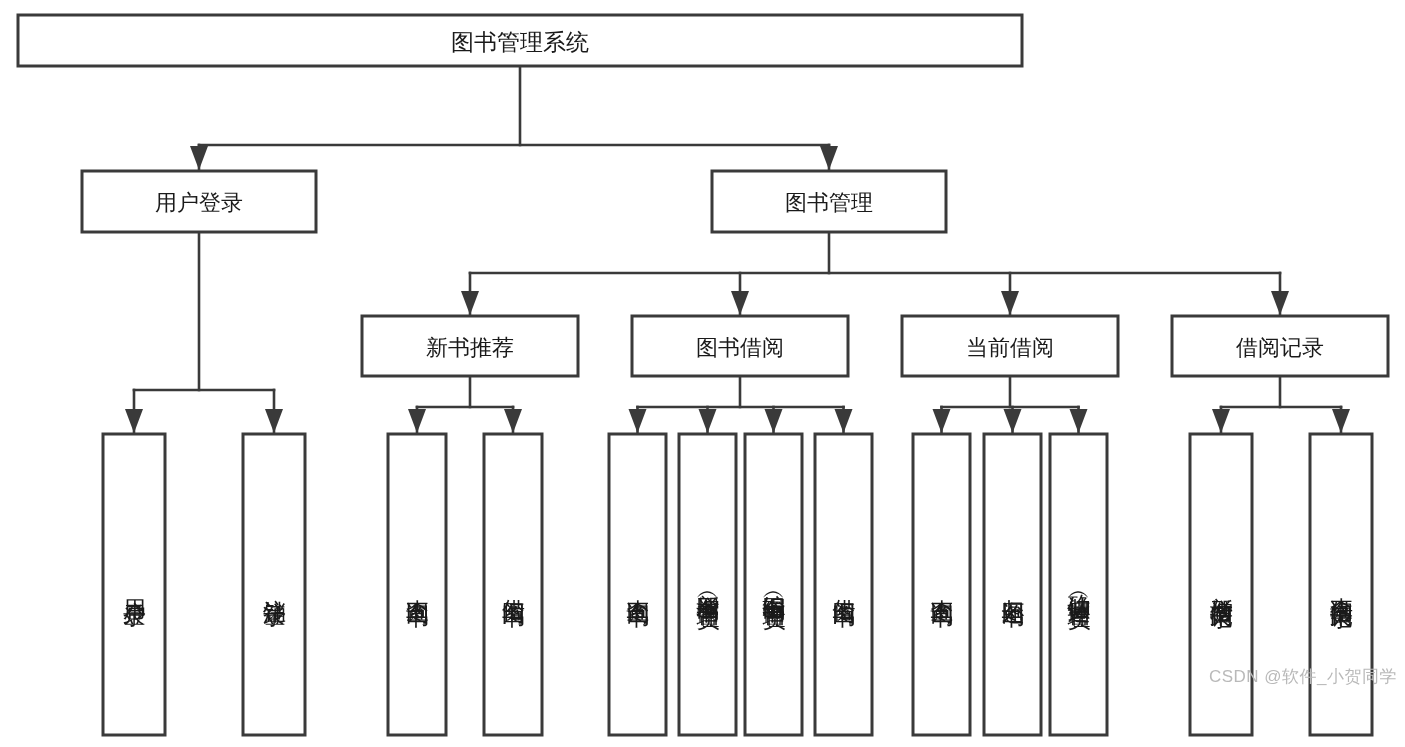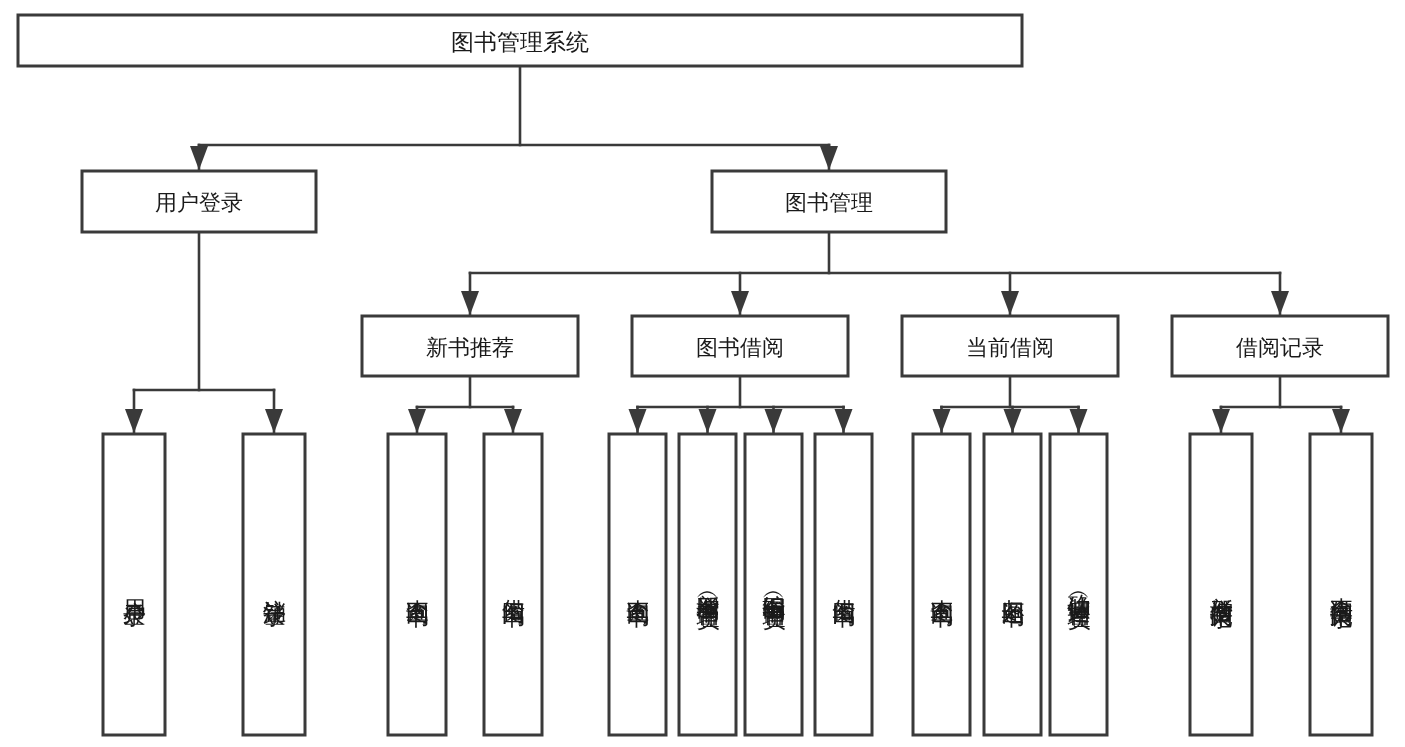--- a/index.html
+++ b/index.html
@@ -205,13 +205,14 @@
       <div class="leaf-label-wrap" style="left: 1050px; top: 434px; width: 57px; height: 301px;">
         <span class="leaf-label">确认归还（管理员）</span>
       </div>
       <div class="leaf-label-wrap" style="left: 1190px; top: 434px; width: 62px; height: 301px;">
         <span class="leaf-label">新增借阅记录</span>
       </div>
       <div class="leaf-label-wrap" style="left: 1310px; top: 434px; width: 62px; height: 301px;">
         <span class="leaf-label">查询借阅记录</span>
       </div>
     </div>
+  <div id="watermark">CSDN @软件_小贺同学</div>
 </div>
 
 </body></html>

